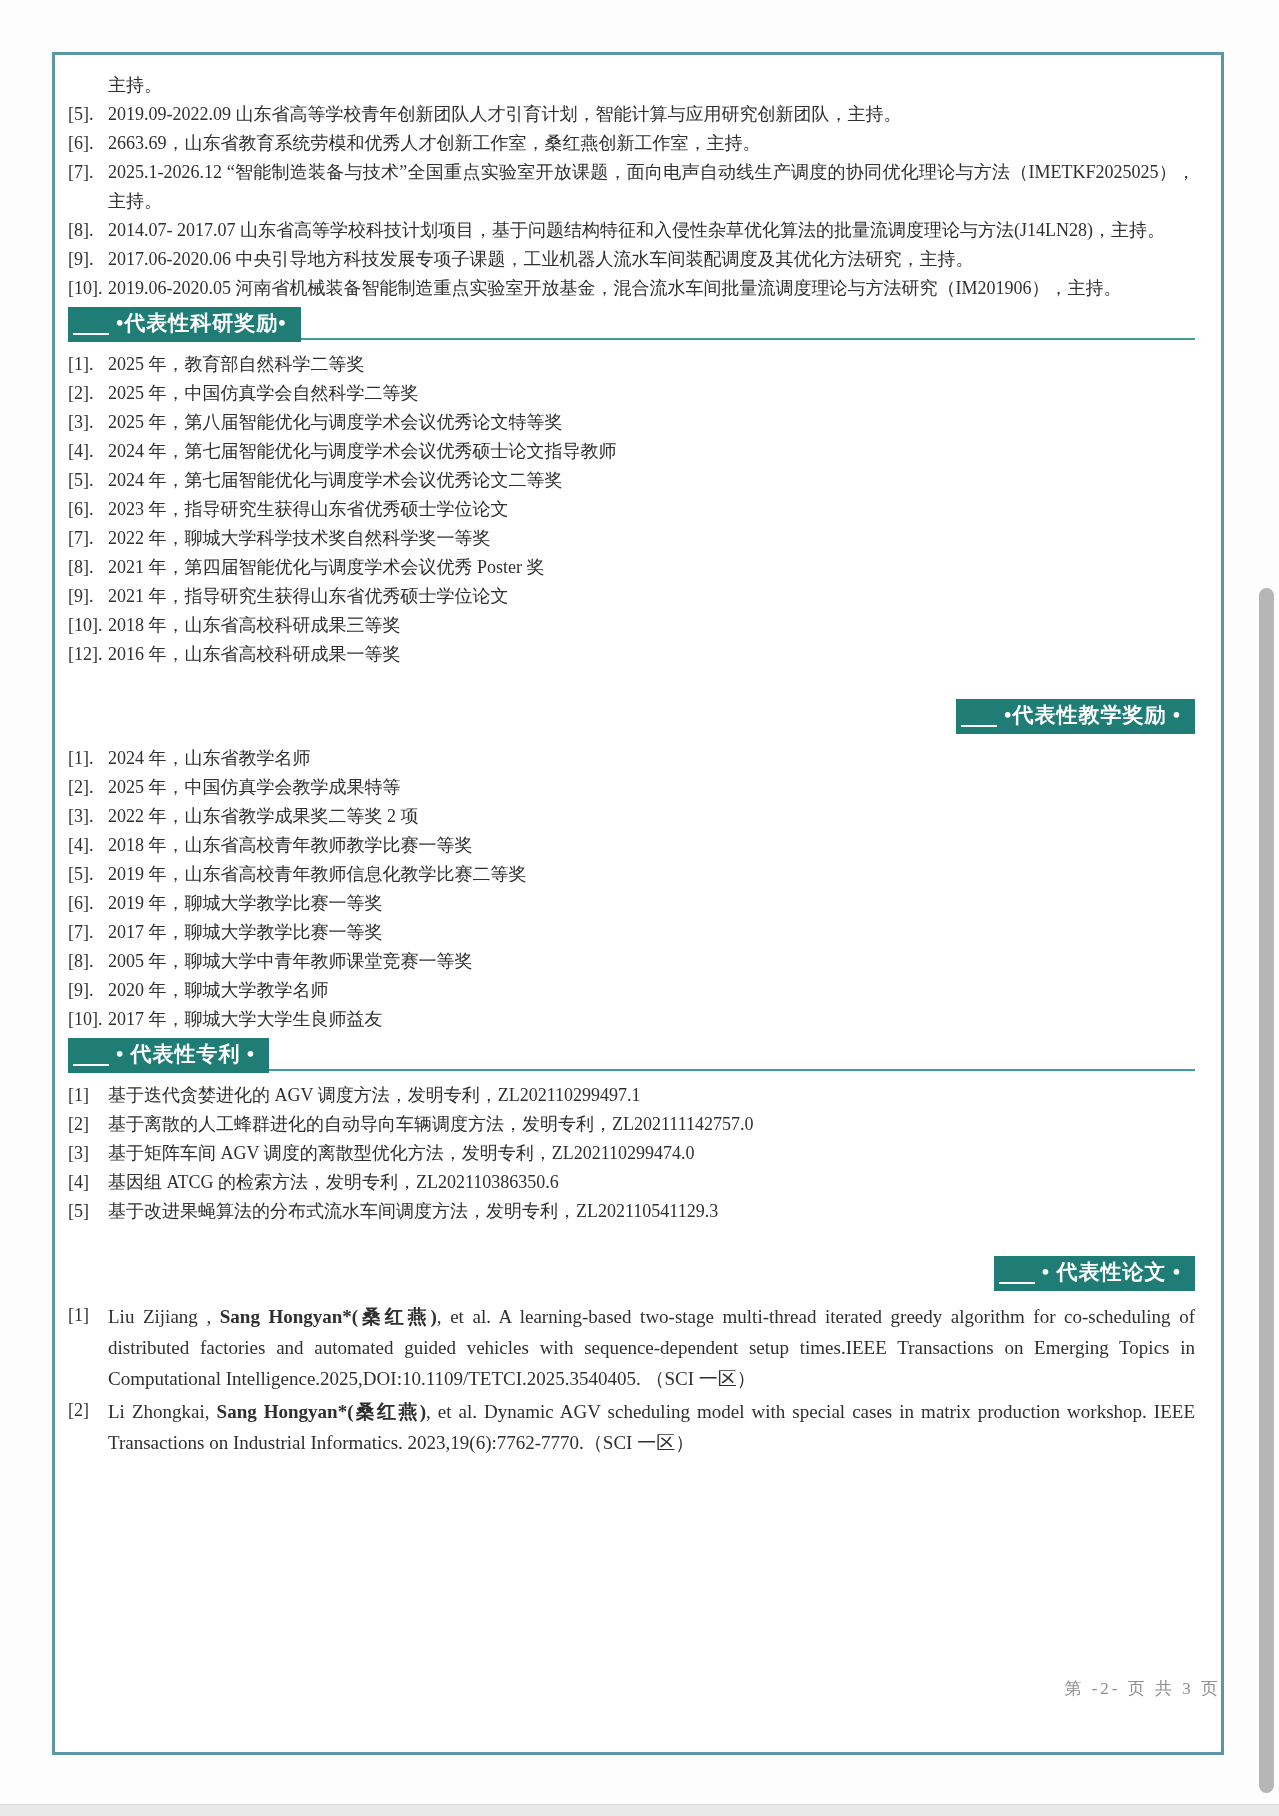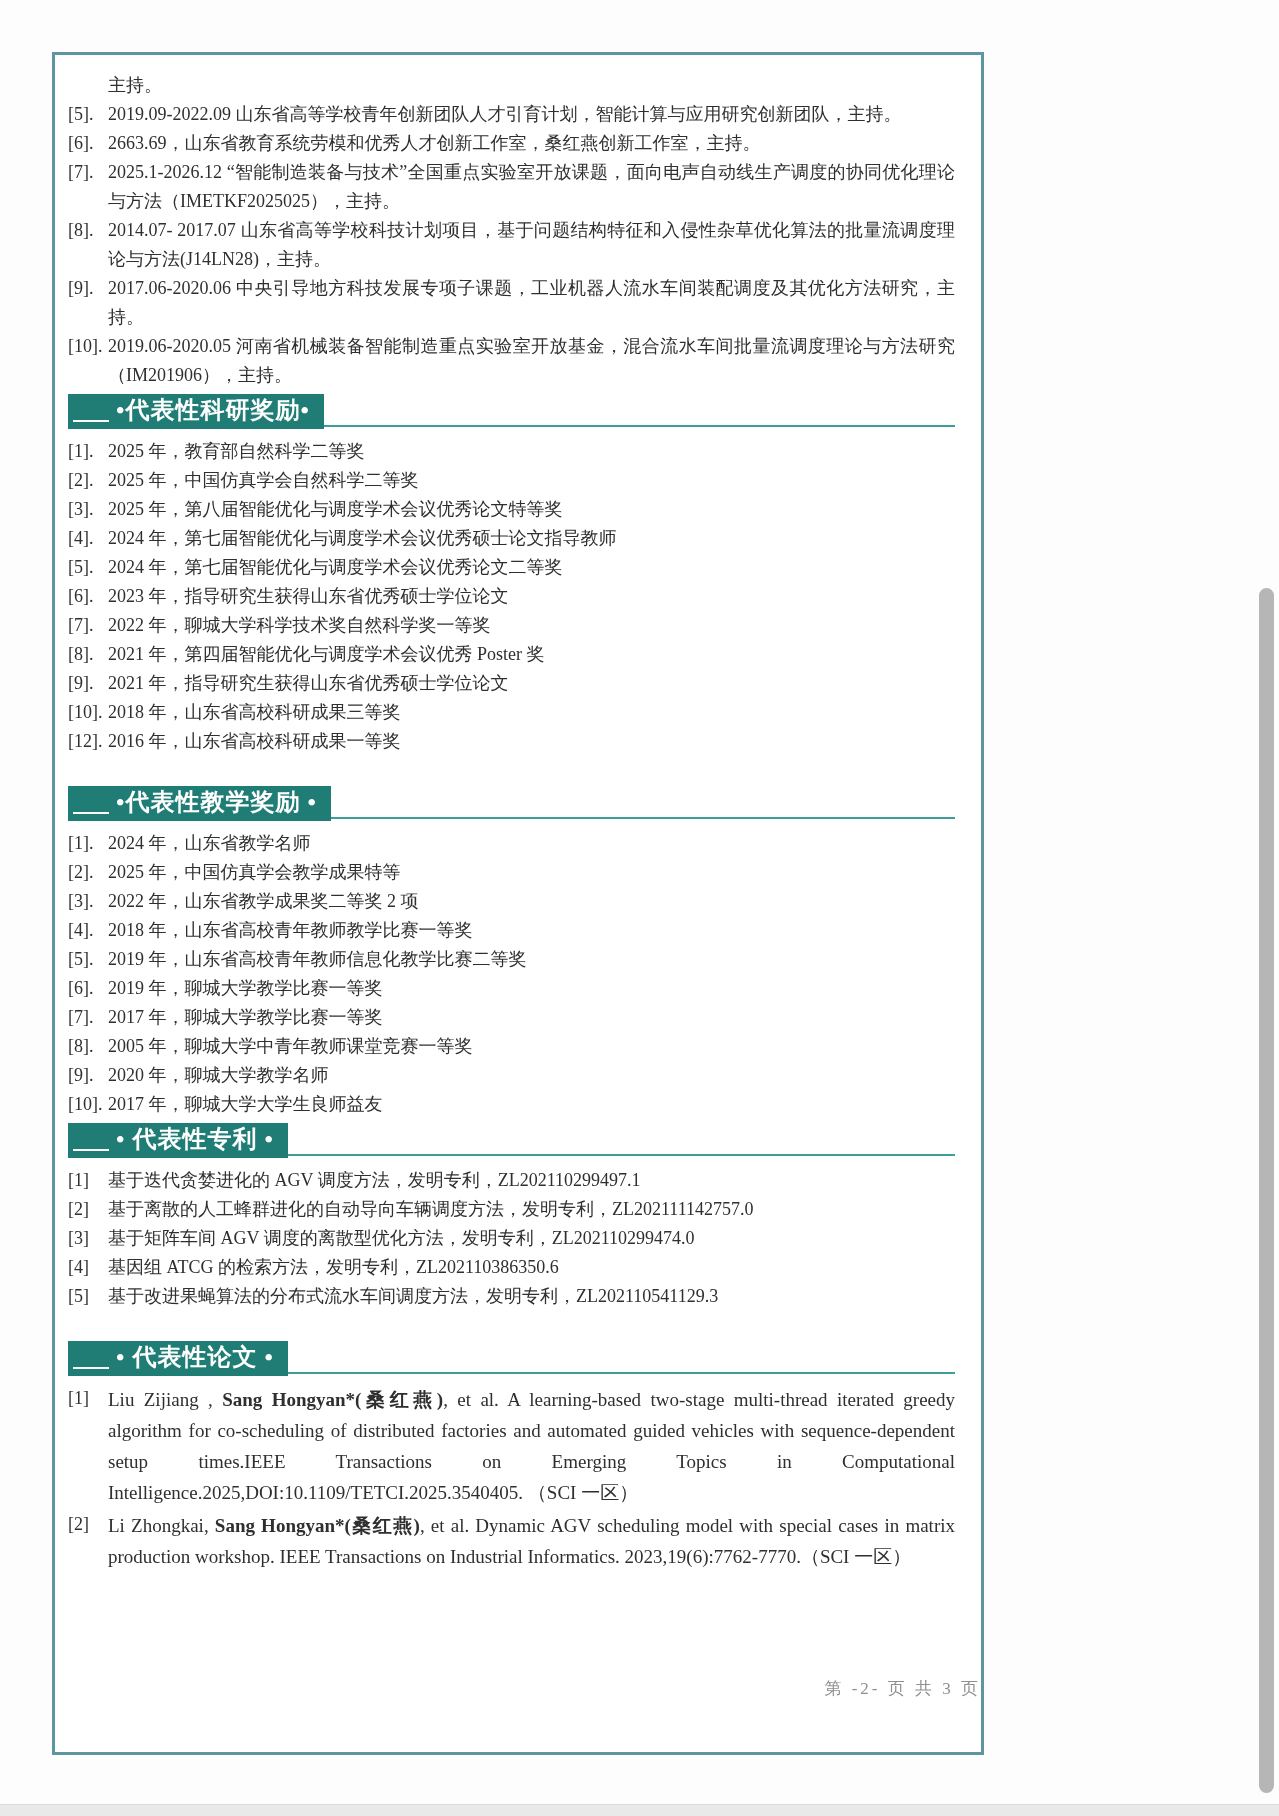--- a/index.html
+++ b/index.html
@@ -6,42 +6,42 @@
   html,body { background:#ffffff; }
   body { font-family:"Liberation Serif","DejaVu Serif",serif; }
 
   .viewport {
     position:relative; width:1279px; height:1816px;
     background:#fdfdfd; overflow:hidden;
   }
 
   .page-frame {
     position:absolute; left:52px; top:52px;
-    width:932px; height:1703px;
+    width:1172px; height:1703px;
     border:3px solid #5b96a2;
     background:#ffffff;
   }
 
   .content { padding:16px 26px 0 13px; }
 
   .cont-line {
     font-size:18px; color:#2f2f2f; line-height:29px;
     padding-left:40px; margin-bottom:0;
   }
 
   .row { display:flex; font-size:18px; color:#2f2f2f; line-height:29px; }
   .row .marker { flex:0 0 40px; }
   .row .text { flex:1; text-align:justify; }
 
   .section-header { display:flex; align-items:flex-end; margin:4px 0 8px 0; }
-  .section-header.gap-before { margin-top:30px; }
+  .section-header.gap-before { margin-top:30px;flex-direction:column; }
   .chip {
     position:relative; display:inline-block;
     background:#1f7d75; color:#ffffff;
-    font-size:24px; font-weight:700; letter-spacing:1px;
+    font-size:21px; font-weight:700; letter-spacing:1px;
     line-height:31px; padding:1px 14px 3px 48px;
     white-space:pre;
   }
   .chip .u {
     position:absolute; left:5px; bottom:7px;
     width:36px; height:2px; background:#ffffff;
   }
   .hline { flex:1; height:2px; background:#3f9e9b; margin-bottom:2px; }
 
   .papers .row { margin-bottom:2px; }

